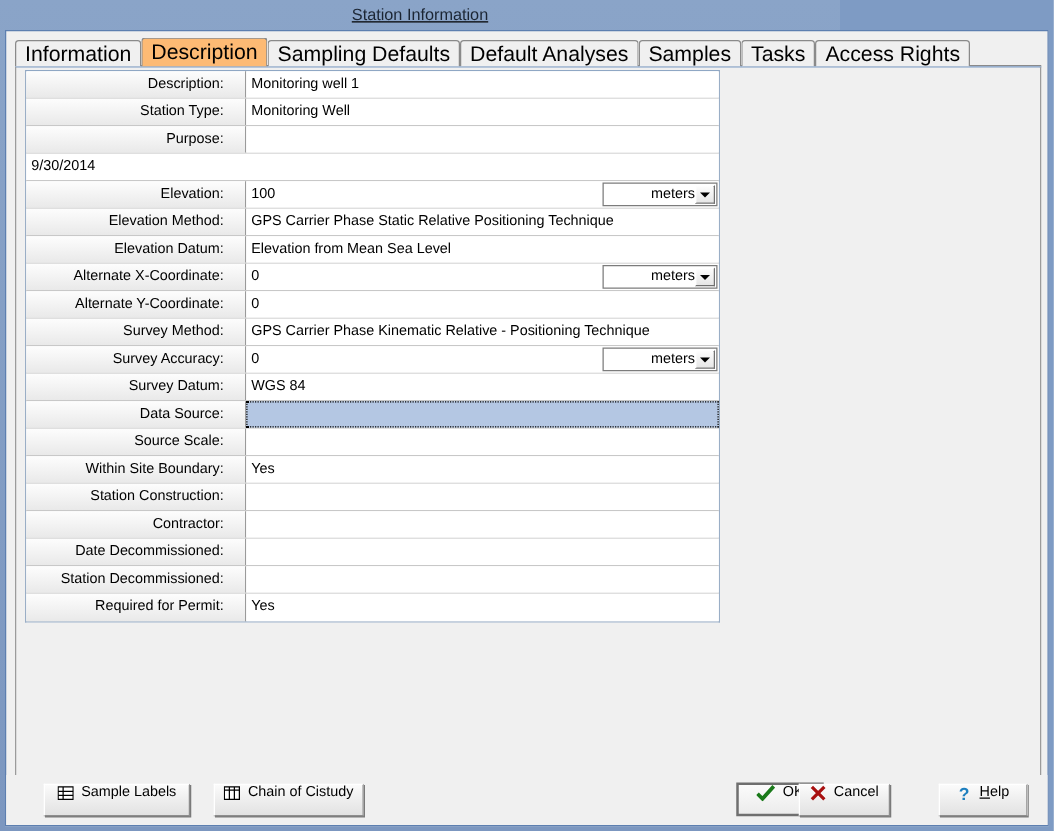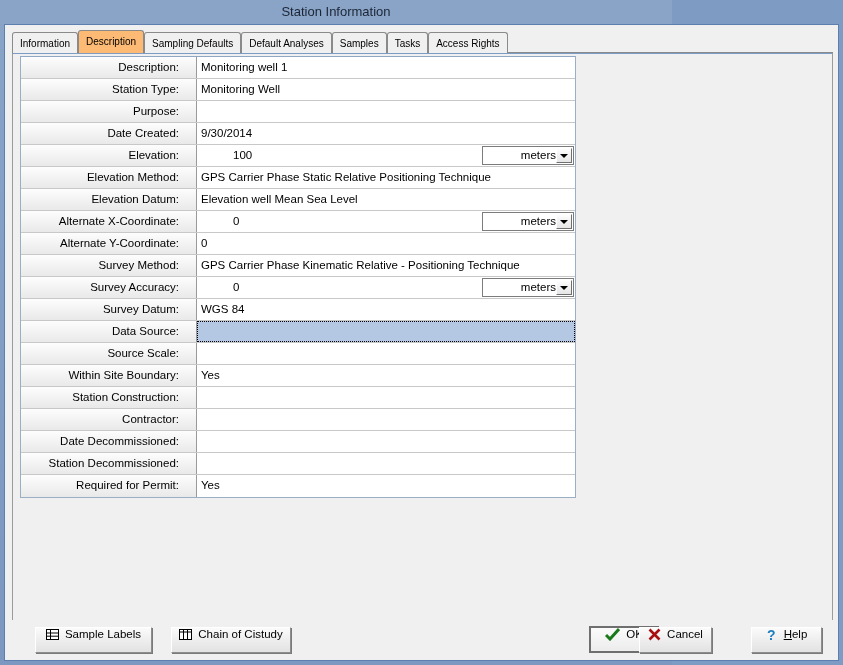--- a/index.html
+++ b/index.html
@@ -10,20 +10,21 @@
   }
   body { background: #7e9bc4; }
 
   
   #window {
     position: absolute;
     left: 0; top: 0;
     width: 672px; height: 665px;
     background: linear-gradient(180deg,#8aa4c8 0%,#7c97c0 100%);
     box-sizing: border-box;
+    text-decoration: underline;
   }
   #titlebar {
     height: 24px;
     line-height: 24px;
     text-align: center;
     font-size: 13px;
     color: #1b2533;
     user-select: none;
   }
   #client {
@@ -48,21 +49,21 @@
     left: 0; bottom: 0; width: 100%;
     height: 1px; background: #8a8a8a;
   }
   .tab {
     position: relative;
     float: left;
     height: 21px;
     line-height: 21px;
     padding: 0 7px;
     margin-top: 2px;
-    font-size: 10px;
+    font-size: 17px;
     color: #000;
     background: #f0f0f0;
     border: 1px solid #8a8a8a;
     border-bottom: none;
     box-sizing: border-box;
     border-radius: 3px 3px 0 0;
     z-index: 1;
   }
   .tab.selected {
     margin-top: 0;
@@ -126,21 +127,21 @@
     white-space: nowrap;
     overflow: hidden;
     position: relative;
   }
   .val.selected {
     background: #b4c7e3;
     border: 1px dotted #000;
     line-height: 19px;
     padding-left: 3px;
   }
-  .val.hasunit { padding-right: 96px; margin-left: 32px; }
+  .val.hasunit { padding-right: 96px; }
 
   
   .combo {
     position: absolute;
     right: 1px; top: 1px;
     width: 92px; height: 19px;
     background: #ffffff;
     border: 1px solid #7c7c7c;
     box-sizing: border-box;
     display: flex;
@@ -245,39 +246,38 @@
           </div>
           <div class="row">
             <div class="lbl">Station Type:</div>
             <div class="val"><span>Monitoring Well</span></div>
           </div>
           <div class="row">
             <div class="lbl">Purpose:</div>
             <div class="val"><span></span></div>
           </div>
           <div class="row">
-            <div class="lbl">Date Created:</div>
             <div class="val"><span>9/30/2014</span></div>
           </div>
           <div class="row">
             <div class="lbl">Elevation:</div>
             <div class="val hasunit"><span>100</span><div class="combo">
                 <div class="ctext">meters</div>
                 <div class="cbtn">
                   <div class="arrowdown"></div>
                 </div>
               </div></div>
           </div>
           <div class="row">
             <div class="lbl">Elevation Method:</div>
             <div class="val"><span>GPS Carrier Phase Static Relative Positioning Technique</span></div>
           </div>
           <div class="row">
             <div class="lbl">Elevation Datum:</div>
-            <div class="val"><span>Elevation well Mean Sea Level</span></div>
+            <div class="val"><span>Elevation from Mean Sea Level</span></div>
           </div>
           <div class="row">
             <div class="lbl">Alternate X-Coordinate:</div>
             <div class="val hasunit"><span>0</span><div class="combo">
                 <div class="ctext">meters</div>
                 <div class="cbtn">
                   <div class="arrowdown"></div>
                 </div>
               </div></div>
           </div>

